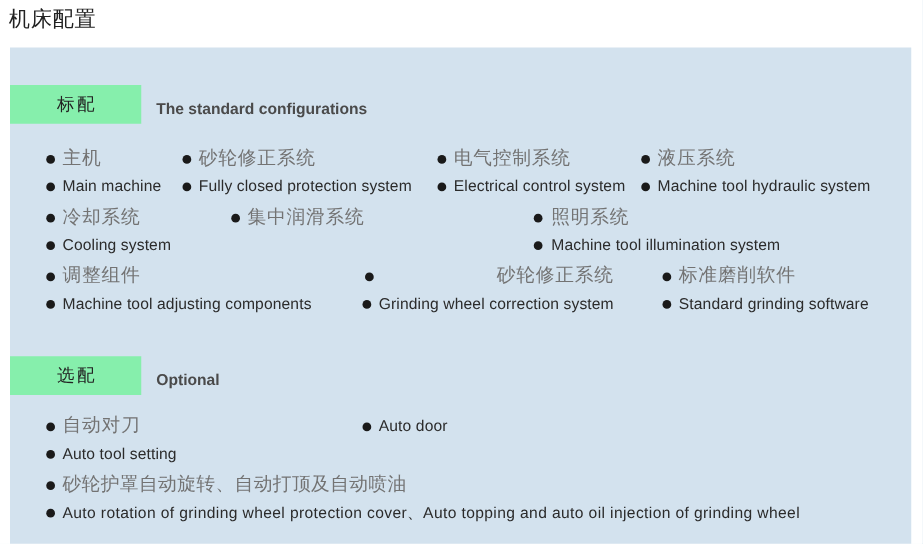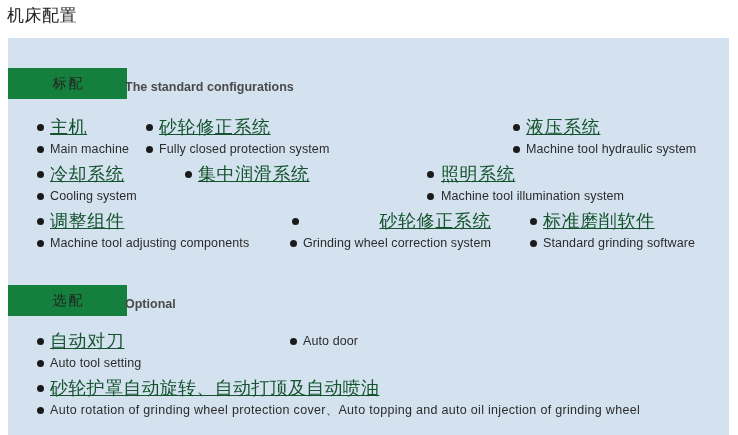--- a/index.html
+++ b/index.html
@@ -41,23 +41,23 @@
   
   .section-head {
     position: absolute;
     left: 0px;
     height: 31px;
   }
   .tag-box {
     position: absolute;
     left: 0px;
     top: 0px;
-    width: 119px;
+    width: 105px;
     height: 31px;
-    background: #15803d;
+    background: #86efac;
     display: flex;
     align-items: center;
     justify-content: center;
   }
   .tag-box span {
     font-size: 14px;
     color: #222222;
     letter-spacing: 2px;
     padding-left: 2px;
   }
@@ -89,25 +89,24 @@
     top: 50%;
     width: 7px;
     height: 7px;
     margin-top: -3.5px;
     border-radius: 50%;
     background: #1a1a1a;
   }
   .item .line.gap::before { left: 2px; }
 
   .item .cn {
-    font-size: 18px;
+    font-size: 15px;
     line-height: 22px;
-    color: #14532d;
+    color: #737373;
     letter-spacing: 0.6px;
-    text-decoration: underline;
   }
   .item .en {
     font-size: 12.5px;
     line-height: 22px;
     color: #2b2b2b;
     letter-spacing: 0.1px;
   }
 
   
   .item.wide .cn, .item.wide .en { letter-spacing: 0.3px; }
@@ -126,20 +125,24 @@
     <div class="section-caption">The standard configurations</div>
   </div>
 
   <div class="item" style="left:29px; top:78px;">
     <span class="line cn">主机</span>
     <span class="line en">Main machine</span>
   </div>
   <div class="item" style="left:138px; top:78px;">
     <span class="line cn">砂轮修正系统</span>
     <span class="line en">Fully closed protection system</span>
+  </div>
+  <div class="item" style="left:342px; top:78px;">
+    <span class="line cn">电气控制系统</span>
+    <span class="line en">Electrical control system</span>
   </div>
   <div class="item" style="left:505px; top:78px;">
     <span class="line cn">液压系统</span>
     <span class="line en">Machine tool hydraulic system</span>
   </div>
 
   <div class="item" style="left:29px; top:125px;">
     <span class="line cn">冷却系统</span>
     <span class="line en">Cooling system</span>
   </div>

